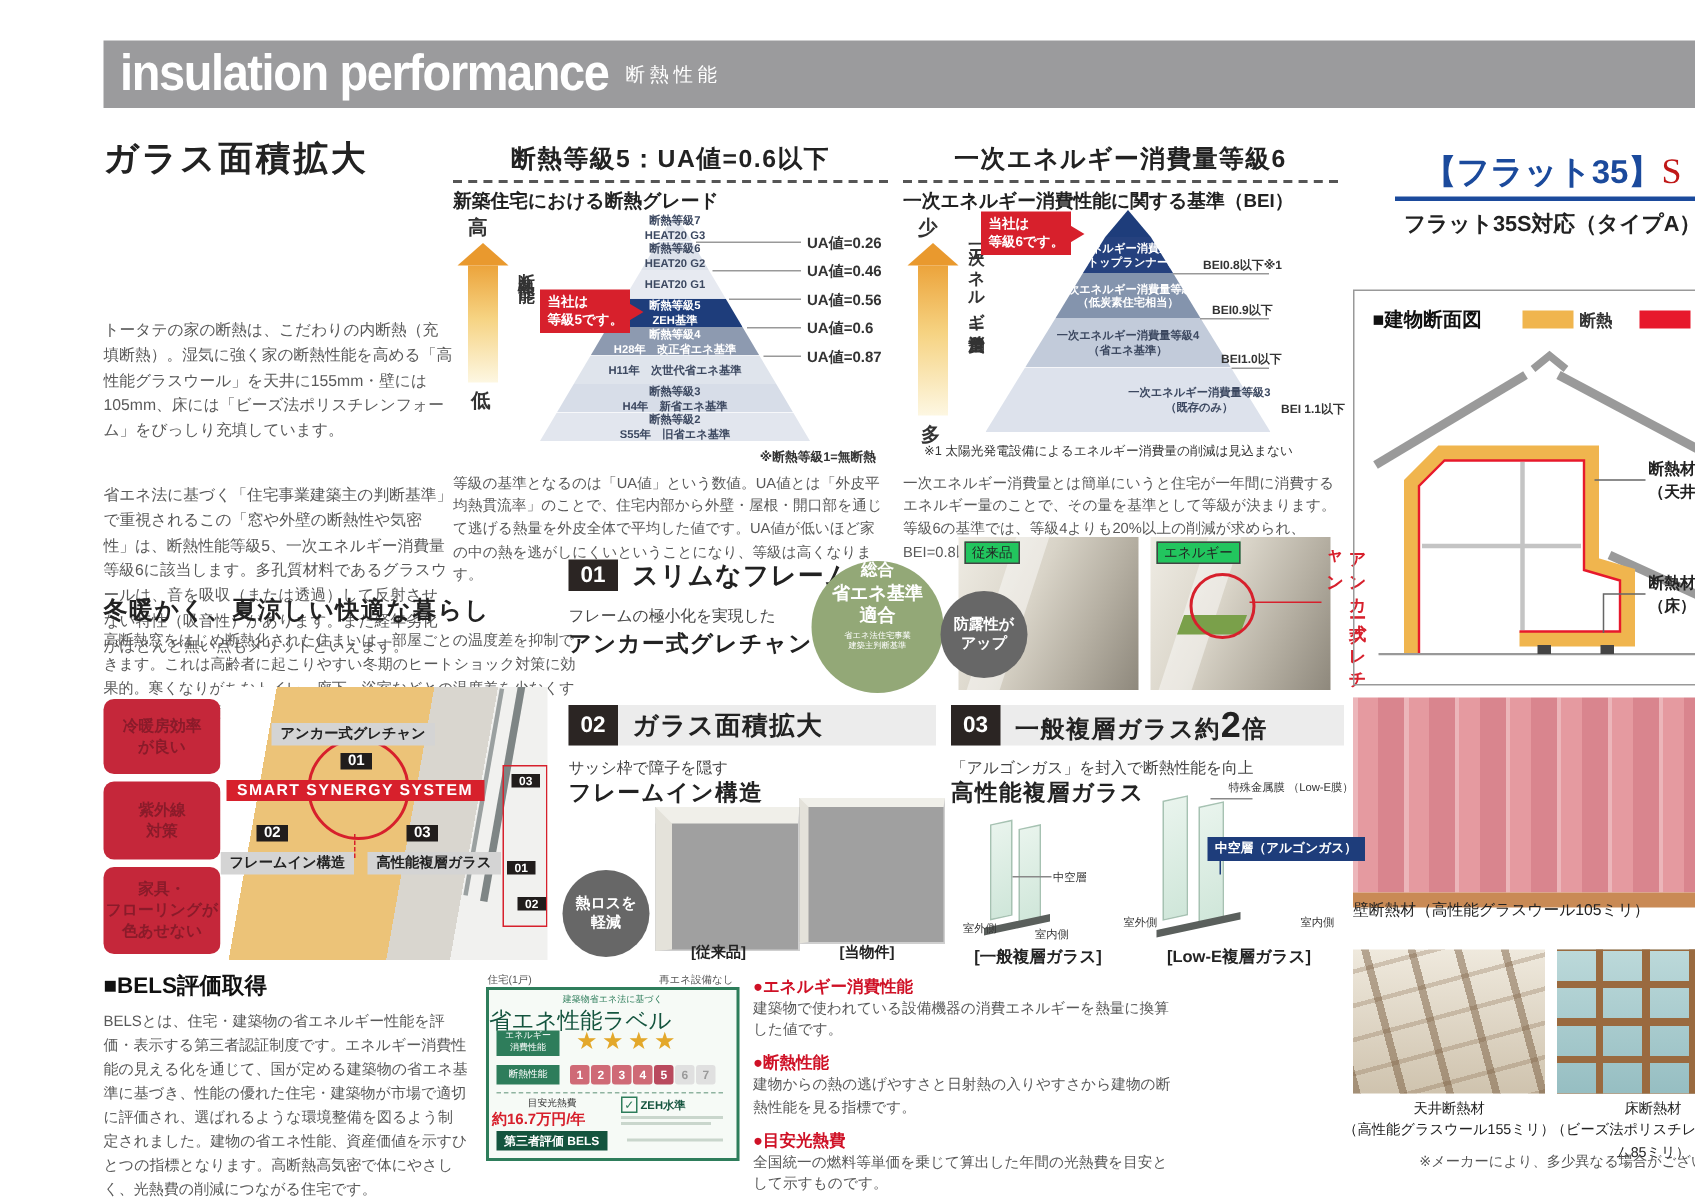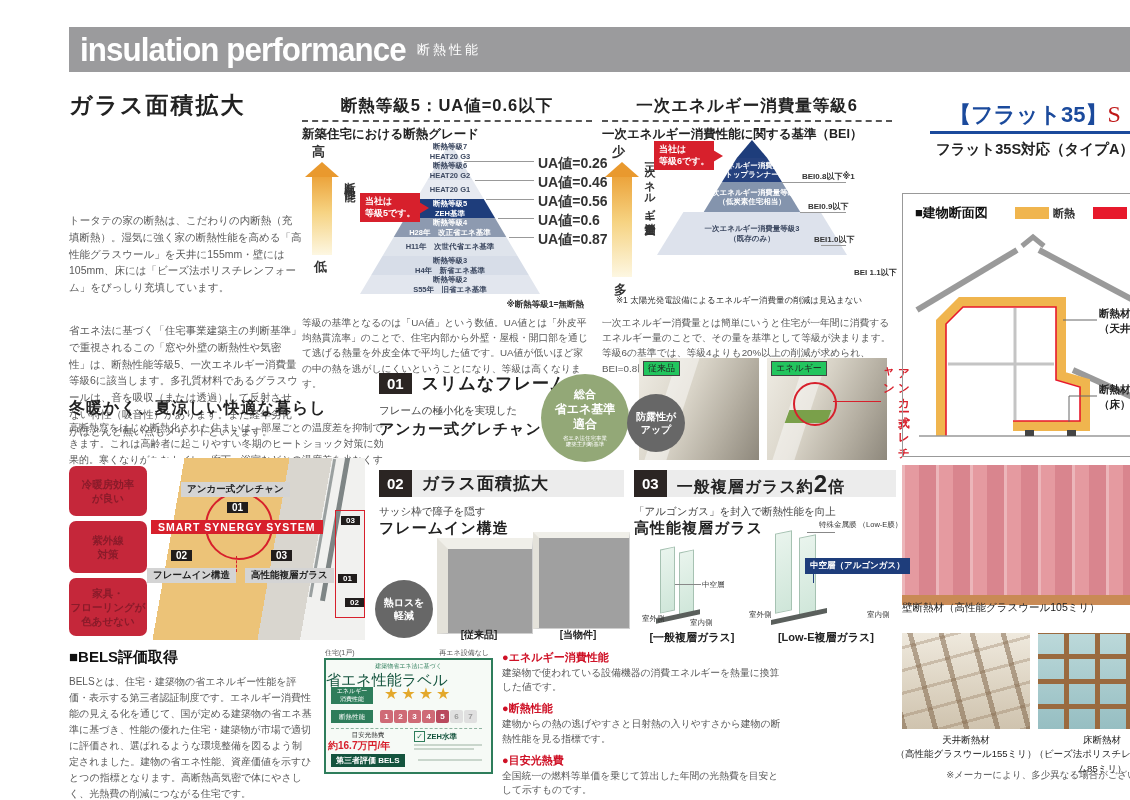--- a/index.html
+++ b/index.html
@@ -46,38 +46,38 @@
   .p1r7::before{background:#e2e6ee;clip-path:polygon(6.25% 0,93.75% 0,100% 100%,0 100%);}
   
   .p2tip{height:18px;}
   .p2tip::before{background:#1e3d7b;clip-path:polygon(50% 0,58% 100%,42% 100%);}
   .p2r0{height:24px;}
   .p2r0::before{background:#25417e;clip-path:polygon(42% 0,58% 0,65.8% 100%,34.2% 100%);}
   .p2r1{height:30px;}
   .p2r1::before{background:#8494ad;clip-path:polygon(34.2% 0,65.8% 0,75.4% 100%,24.6% 100%);}
   .p2r2{height:33px;}
   .p2r2::before{background:#c2cbda;clip-path:polygon(24.6% 0,75.4% 0,86.1% 100%,13.9% 100%);}
-  .p2r3{height:43px;}
+  .p2r3{height:43px;justify-content:flex-end;}
   .p2r3::before{background:#dde2ec;clip-path:polygon(13.9% 0,86.1% 0,100% 100%,0 100%);}
   .ualine{position:absolute;border-top:1px solid #999;}
-  .ualab{position:absolute;font-size:14px;font-weight:bold;color:#333;white-space:nowrap;}
+  .ualab{position:absolute;font-size:10px;font-weight:bold;color:#333;white-space:nowrap;}
   .callout{position:absolute;background:#d7202c;color:#fff;font-size:9px;font-weight:bold;line-height:1.3;padding:3px 5px;z-index:3;}
   .callout::after{content:'';position:absolute;right:-9px;top:50%;margin-top:-6px;border-top:6px solid transparent;border-bottom:6px solid transparent;border-left:10px solid #d7202c;}
   .pnote{position:absolute;font-size:8.5px;color:#333;font-weight:bold;}
   .pbody{position:absolute;font-size:9.8px;color:#595959;line-height:1.55;}
 
   
   .numbox{display:inline-block;background:#2b2523;color:#fff;font-weight:bold;font-size:15px;padding:2px 8px;}
   .sec-title{font-size:17px;font-weight:bold;color:#222;letter-spacing:1px;}
   .sec-bar{position:absolute;background:#ececec;display:flex;align-items:center;gap:10px;}
   .sec-desc{font-size:10.5px;color:#444;}
   .sec-name{font-size:15px;font-weight:bold;color:#222;letter-spacing:1px;}
 
   .badge-green{position:absolute;width:88px;height:88px;border-radius:50%;background:#93a877;color:#fff;
-    display:flex;flex-direction:column;align-items:center;justify-content:center;text-align:center;line-height:1.25;}
+    display:flex;flex-direction:column;align-items:center;text-align:center;line-height:1.25;}
   .gray-circle{position:absolute;border-radius:50%;background:#676767;color:#fff;font-size:10px;font-weight:bold;
     display:flex;align-items:center;justify-content:center;text-align:center;line-height:1.3;z-index:5;}
 
   
   .benefit{position:absolute;left:25px;width:78px;background:#c5273a;border-radius:7px;color:#8a1b2a;
     font-size:10.5px;font-weight:bold;display:flex;align-items:center;justify-content:center;text-align:center;line-height:1.35;}
 
   
   .sill{left:103px;top:458px;width:218px;height:182px;background:linear-gradient(100deg,#ffffff 0 15%,#ecc378 15% 57%,#d9d6cf 57% 74%,#f1f1ef 74%);overflow:hidden;}
   .chip{position:absolute;background:#d4d4d4;color:#222;font-size:9.5px;font-weight:bold;padding:1px 6px;white-space:nowrap;z-index:4;}
@@ -237,20 +237,24 @@
     <div class="axis-lab" style="left:40px;top:62px;letter-spacing:1px;">一次エネルギー消費量</div>
     <div class="pyr" style="left:55px;top:45px;width:190px;">
       <div class="prow p2tip"></div>
       <div class="prow p2r0 white">
           <span class="pre">一次エネルギー消費量等級6
 （ZEHトップランナー基準）</span>
         </div>
       <div class="prow p2r1 white">
           <span class="pre">一次エネルギー消費量等級5
 （低炭素住宅相当）</span>
+        </div>
+      <div class="prow p2r2">
+          <span class="pre">一次エネルギー消費量等級4
+（省エネ基準）</span>
         </div>
       <div class="prow p2r3">
           <span class="pre">一次エネルギー消費量等級3
 （既存のみ）</span>
         </div>
     </div>
     <div class="ualine" style="left:180px;top:87px;width:64px;"></div>
     <div class="ualine" style="left:198px;top:117px;width:46px;"></div>
     <div class="ualine" style="left:219px;top:150px;width:25px;"></div>
     <div class="ualab" style="left:200px;top:76px;font-size:8px;">BEI0.8以下※1</div>

